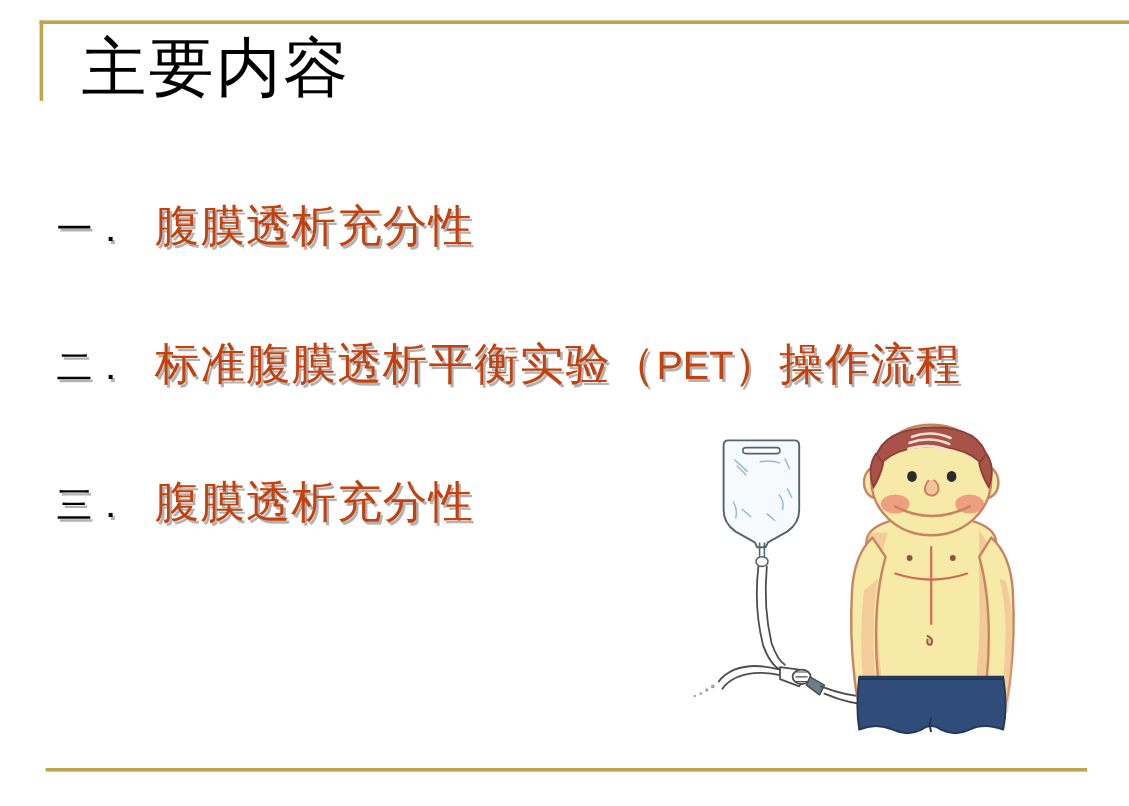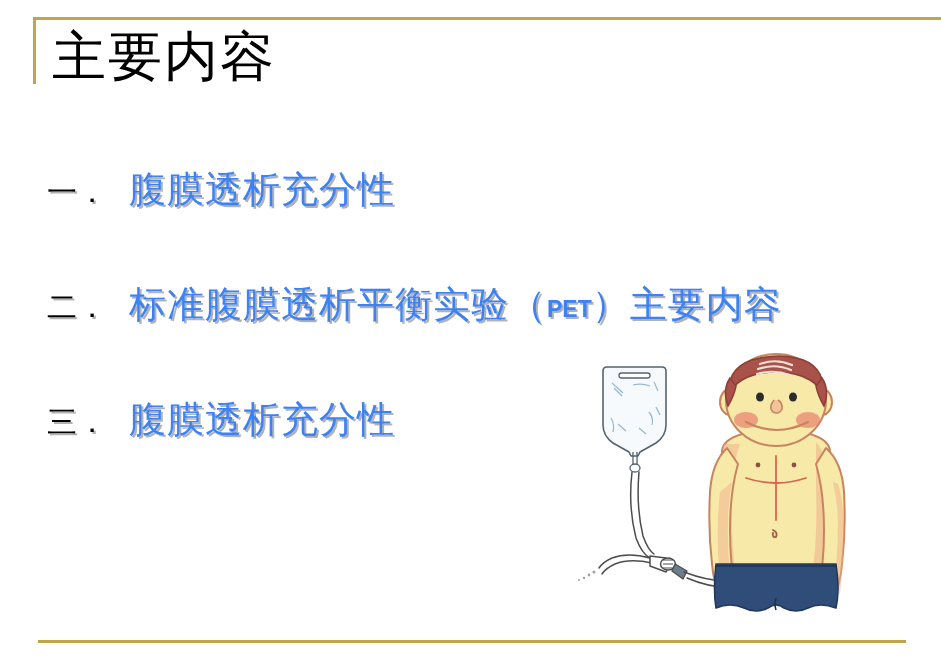--- a/index.html
+++ b/index.html
@@ -40,21 +40,21 @@
     left: 38px;
     top: 640px;
     width: 868px;
     height: 3px;
     background: #bfa54c;
   }
 
   
   .slide-title {
     position: absolute;
-    left: 52px;
+    left: 68px;
     top: 26px;
     font-size: 54px;
     line-height: 62px;
     color: #000000;
     letter-spacing: 2px;
     white-space: nowrap;
   }
 
   
   .bullet-list {
@@ -73,28 +73,28 @@
     width: 82px;
     flex: 0 0 82px;
     font-size: 30px;
     line-height: 44px;
     color: #000000;
     text-shadow: 2px 2px 0 rgba(0,0,0,0.30);
   }
   .bullet-text {
     font-size: 37px;
     line-height: 44px;
-    color: #3b82f6;
+    color: #c2410c;
     letter-spacing: 1px;
     text-shadow: 2px 2px 0 rgba(0,0,0,0.30);
   }
   .bullet-text .acronym {
     font-family: "Liberation Sans", "DejaVu Sans", sans-serif;
-    font-weight: bold;
-    font-size: 23px;
+    font-weight: normal;
+    font-size: 33px;
     letter-spacing: 0;
   }
 
   
   #illustration {
     position: absolute;
     left: 570px;
     top: 352px;
     width: 350px;
     height: 284px;
@@ -114,21 +114,21 @@
 
   <div class="bullet-list">
 
     <div class="bullet-row">
       <span class="bullet-marker">一．</span>
       <span class="bullet-text"><span>腹膜透析充分性</span></span>
     </div>
 
     <div class="bullet-row">
       <span class="bullet-marker">二．</span>
-      <span class="bullet-text"><span>标准腹膜透析平衡实验（</span><span class="acronym">PET</span><span>）主要内容</span></span>
+      <span class="bullet-text"><span>标准腹膜透析平衡实验（</span><span class="acronym">PET</span><span>）操作流程</span></span>
     </div>
 
     <div class="bullet-row">
       <span class="bullet-marker">三．</span>
       <span class="bullet-text"><span>腹膜透析充分性</span></span>
     </div>
 
   </div>
 
   <div id="illustration">

